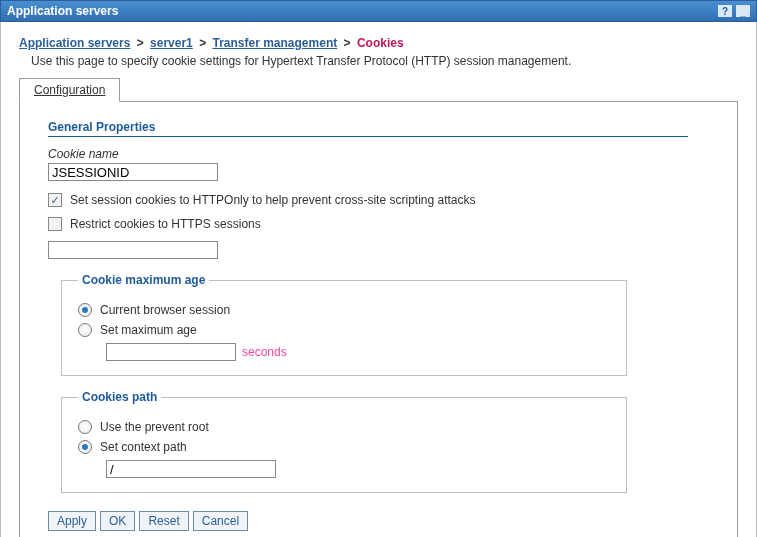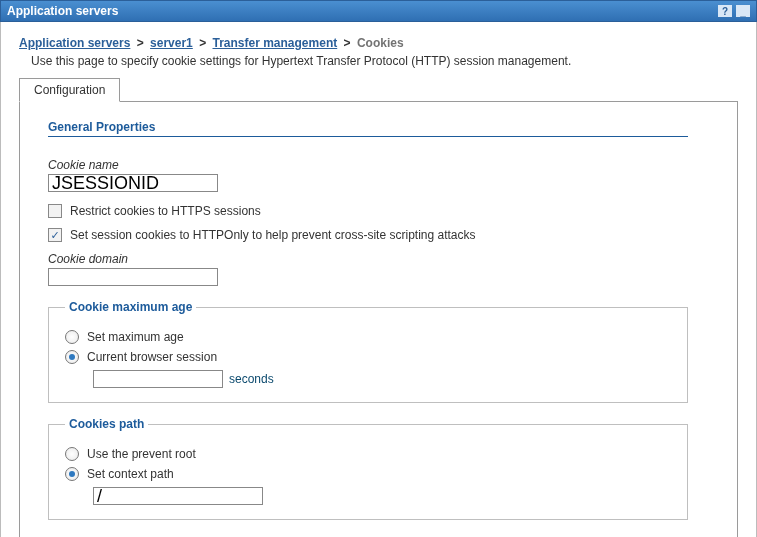--- a/index.html
+++ b/index.html
@@ -29,70 +29,71 @@
     font-size: 10px; color: #2b5f99; cursor: pointer;
   }
   .page {
     border: 1px solid #bcbcbc;
     border-top: none;
     padding: 10px 18px 18px 18px;
   }
   .breadcrumb { margin: 4px 0 4px 0; }
   .breadcrumb a { color: #2b5f99; font-weight: bold; text-decoration: underline; }
   .breadcrumb .sep { color: #333; font-weight: bold; margin: 0 3px; }
-  .breadcrumb .current { font-weight: bold; color: #737373; }
+  .breadcrumb .current { font-weight: bold; color: #be185d; }
   .desc { margin: 4px 0 10px 12px; }
   .tabbar { position: relative; height: 24px; }
   .tab {
     position: absolute; left: 0; top: 0;
     border: 1px solid #9a9a9a;
     border-bottom: 1px solid #fff;
     background: #fff;
     padding: 4px 14px;
     z-index: 2;
     cursor: default;
+    text-decoration: underline;
   }
   .tabbody {
     border: 1px solid #9a9a9a;
     margin-top: -1px;
     padding: 18px 28px 24px 28px;
   }
   .section-title {
     color: #1d5b9b;
     font-weight: bold;
     border-bottom: 1px solid #1d5b9b;
     padding-bottom: 2px;
-    margin-bottom: 21px;
+    margin-bottom: 10px;
     width: 640px;
   }
   .field { margin-bottom: 12px; }
   .field label.top { display: block; margin-bottom: 2px; font-style: italic; }
   input[type=text] {
     border: 1px solid #888;
     height: 18px;
     padding: 1px 3px;
-    font-size: 18px;
+    font-size: 13px;
   }
   .w170 { width: 170px; }
   .w130 { width: 130px; }
   .checkbox-row { display: flex; align-items: center; gap: 8px; margin: 10px 0; }
   .cb {
     width: 14px; height: 14px;
     border: 1px solid #888;
     background: #f2f2f2;
     display: inline-flex; align-items: center; justify-content: center;
     font-size: 11px; color: #2b5f99;
     cursor: pointer;
   }
   .cb.checked::after { content: "✓"; line-height: 1; }
   fieldset.group {
     border: 1px solid #bfbfbf;
     padding: 10px 14px 14px 16px;
-    margin: 14px 0 0 0;
-    width: 640px;
+    margin: 14px 0 0 13px;
+    width: 566px;
   }
   fieldset.group legend {
     color: #1d5b9b;
     font-weight: bold;
     padding: 0 4px;
   }
   .radio-row { display: flex; align-items: center; gap: 8px; margin: 6px 0; }
   .radio {
     width: 14px; height: 14px;
     border: 1px solid #777;
@@ -103,21 +104,21 @@
     cursor: pointer;
   }
   .radio.checked::after {
     content: "";
     position: absolute; left: 3px; top: 3px;
     width: 6px; height: 6px;
     border-radius: 50%;
     background: #2e79c0;
   }
   .subfield { margin: 4px 0 0 28px; display: flex; align-items: center; gap: 6px; }
-  .unit { color: #0c4a6e; }
+  .unit { color: #ec4899; }
   .btnrow { margin-top: 18px; display: flex; gap: 4px; }
   button.ui {
     border: 1px solid #6e8aa8;
     background: #f0f4f9;
     color: #2b5f99;
     padding: 2px 8px;
     font-size: 12px;
     cursor: pointer;
   }
 </style>
@@ -153,43 +154,42 @@
   <div class="tabbody">
 
     <div class="section-title">General Properties</div>
 
     <div class="field">
       <label class="top">Cookie name</label>
       <input type="text" class="w170" value="JSESSIONID" style="">
     </div>
 
     <div class="checkbox-row">
+      <span class="cb checked"></span>
+      <span>Set session cookies to HTTPOnly to help prevent cross-site scripting attacks</span>
+    </div>
+
+    <div class="checkbox-row">
       <span class="cb"></span>
       <span>Restrict cookies to HTTPS sessions</span>
     </div>
 
-    <div class="checkbox-row">
-      <span class="cb checked"></span>
-      <span>Set session cookies to HTTPOnly to help prevent cross-site scripting attacks</span>
-    </div>
-
     <div class="field">
-      <label class="top">Cookie domain</label>
       <input type="text" class="w170" value="" style="">
     </div>
 
     <fieldset class="group">
       <legend>Cookie maximum age</legend>
       <div class="radio-row">
+        <span class="radio checked"></span>
+        <span>Current browser session</span>
+      </div>
+      <div class="radio-row">
         <span class="radio"></span>
         <span>Set maximum age</span>
-      </div>
-      <div class="radio-row">
-        <span class="radio checked"></span>
-        <span>Current browser session</span>
       </div>
       <div class="subfield">
         <input type="text" class="w130" value="" style="">
         <span class="unit">seconds</span>
       </div>
     </fieldset>
 
     <fieldset class="group">
       <legend>Cookies path</legend>
       <div class="radio-row">

